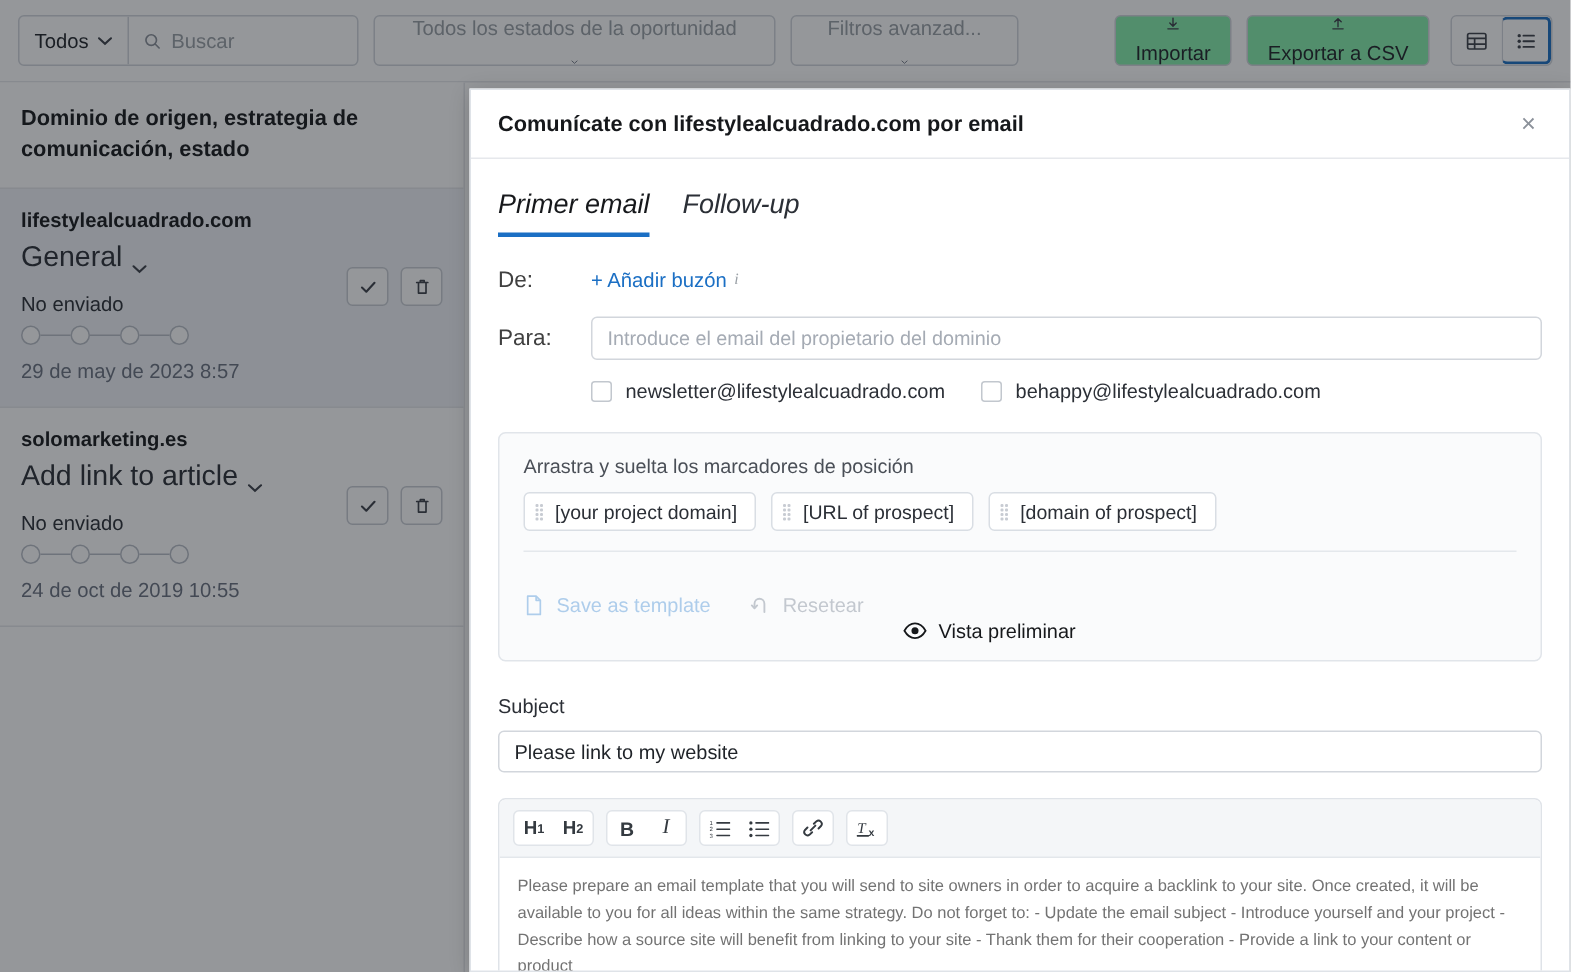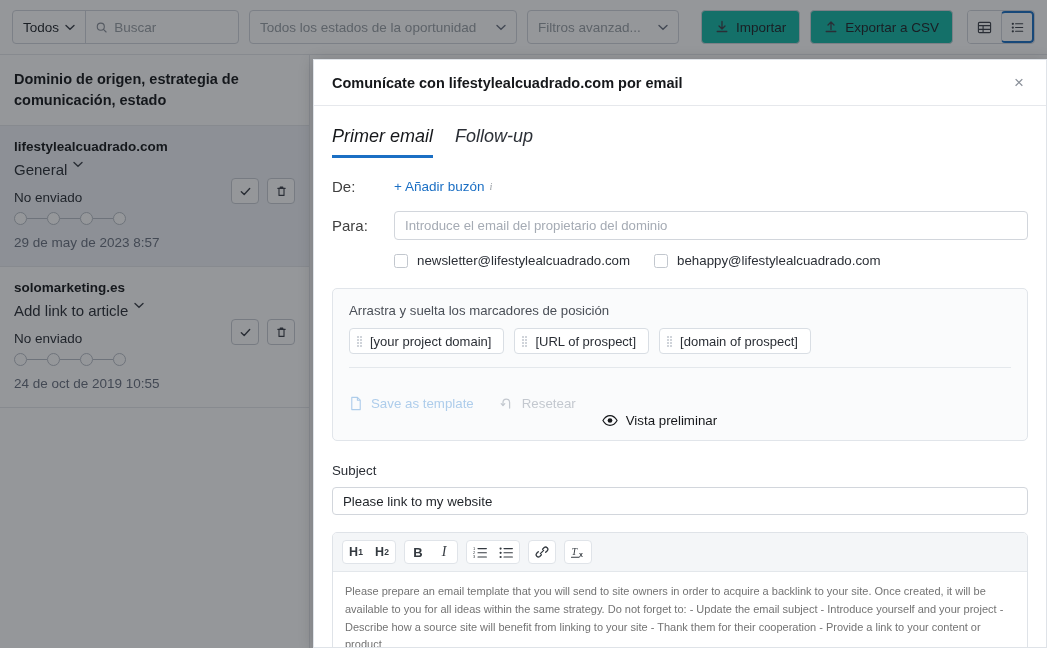--- a/index.html
+++ b/index.html
@@ -42,36 +42,37 @@
     width: 152px;
   }
   .tb-search input {
     border: none; outline: none; font-size: 13.5px;
     font-family: inherit; color: #1f2328; width: 100%;
     background: transparent;
   }
   .tb-search input::placeholder { color: #9aa0a6; }
 
   .tb-dd {
-    display: flex; align-items: center; justify-content: space-between;
+    display: flex; align-items: center; 
     height: 34px; padding: 0 10px;
     border: 1px solid #d2d6dc; border-radius: 4px;
     font-size: 13.5px; color: #9aa0a6;
     background: #fff; cursor: pointer; white-space: nowrap;
     gap: 14px;
+    flex-direction: column;
   }
   .tb-dd.w1 { width: 268px; }
   .tb-dd.w2 { width: 152px; }
 
   .tb-btn {
     display: flex; align-items: center; gap: 7px;
     height: 34px; padding: 0 13px;
     border: 1px solid #d2d6dc; border-radius: 4px;
-    background: #14b8a6; font-size: 13.5px; color: #1f2328;
-    cursor: pointer; white-space: nowrap;
+    background: #86efac; font-size: 13.5px; color: #1f2328;
+    cursor: pointer; white-space: nowrap; flex-direction: column;
   }
   .tb-viewtoggle {
     display: flex; align-items: center;
     height: 34px;
     border: 1px solid #d2d6dc; border-radius: 4px;
     overflow: hidden; margin-left: 4px;
   }
   .tb-view {
     width: 33px; height: 100%;
     display: flex; align-items: center; justify-content: center;
@@ -98,23 +99,23 @@
     border-bottom: 1px solid #e6e8ec;
   }
   .lp-item {
     padding: 13px 14px 16px 14px;
     border-bottom: 1px solid #e6e8ec;
     position: relative;
   }
   .lp-item.selected { background: #f0f3f7; }
   .lp-domain { font-size: 13.5px; font-weight: bold; color: #16181b; }
   .lp-strategy {
-    font-size: 15px; color: #2b2f36;
+    font-size: 19px; color: #2b2f36;
     margin-top: 7px;
-    display: flex; align-items: flex-start; gap: 6px;
+    display: flex; align-items: flex-end; gap: 6px;
     cursor: pointer;
   }
   .lp-status { font-size: 13.5px; color: #2b2f36; margin-top: 12px; }
   .lp-stepper {
     display: flex; align-items: center;
     margin-top: 7px;
   }
   .lp-dot {
     width: 13px; height: 13px; border-radius: 50%;
     border: 1.5px solid #b9bec7; background: #fff;

